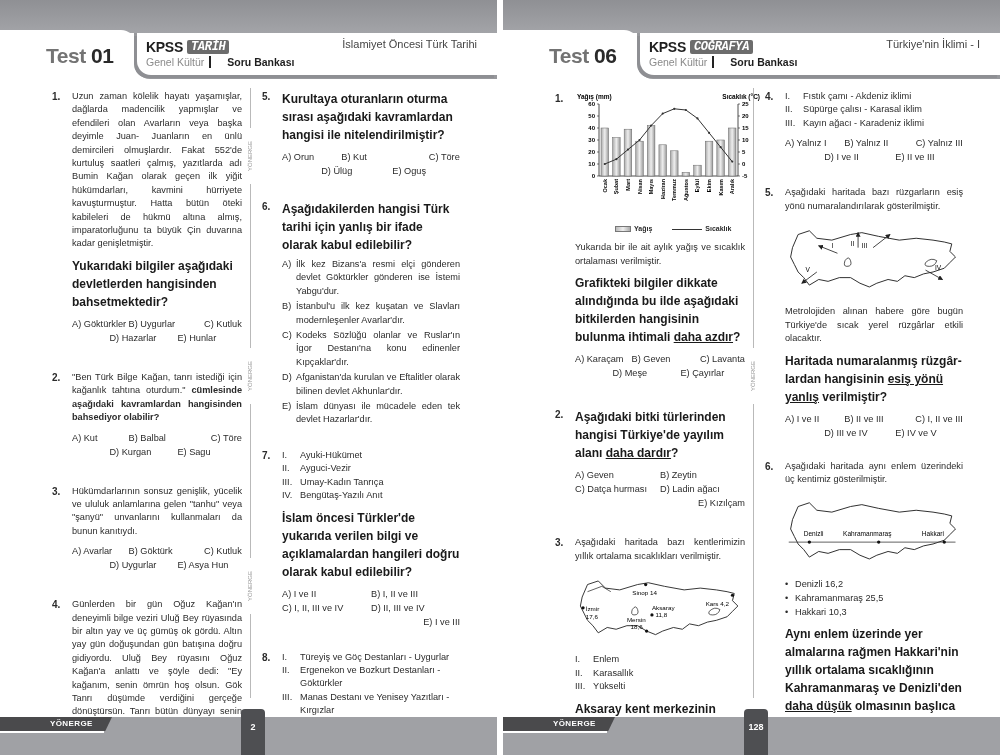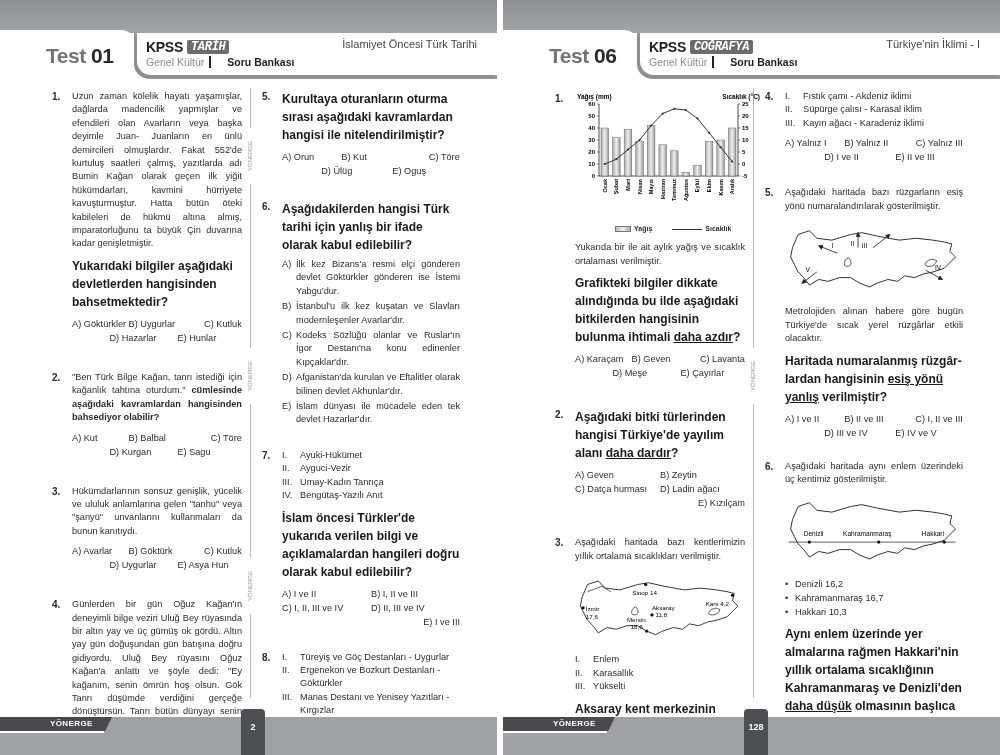--- a/index.html
+++ b/index.html
@@ -453,21 +453,21 @@
         <path d="M8 30 L14 16 L26 12 L34 20 L50 22 L70 16 L82 14 L100 18 L122 22 L140 20 L158 22 L170 24 L178 26 L176 34 L182 40 L176 46 L170 52 L158 56 L148 58 L138 62 L128 60 L120 66 L110 64 L98 68 L90 72 L80 68 L70 62 L58 62 L46 66 L36 64 L26 70 L20 62 L14 56 L10 48 L6 40 Z" fill="none" stroke="#222" stroke-width="1"></path>
         <line x1="4" y1="54" x2="182" y2="54" stroke="#444" stroke-width="0.9"></line>
         <circle cx="26" cy="54" r="1.8" fill="#111"></circle>
         <circle cx="100" cy="54" r="1.8" fill="#111"></circle>
         <circle cx="170" cy="54" r="1.8" fill="#111"></circle>
         <text x="20" y="48" font-size="7">Denizli</text>
         <text x="62" y="48" font-size="7">Kahramanmaraş</text>
         <text x="146" y="48" font-size="7">Hakkari</text>
       </svg>
       <div class="bullet">Denizli 16,2</div>
-      <div class="bullet">Kahramanmaraş 16,7</div>
+      <div class="bullet">Kahramanmaraş 25,5</div>
       <div class="bullet">Hakkari 10,3</div>
       <div class="qs"><span>Aynı enlem üzerinde yer almalarına rağmen Hakkari'nin yıllık ortalama sıcaklığının Kahramanmaraş ve Denizli'den </span><span class="u">daha düşük</span><span> olmasının başlıca sebebi aşağıdakilerden hangisidir?</span></div>
       
     </div>
   </div>
 
   <div class="footer">
     <div class="brand"><span>YÖNERGE</span></div>
     <div class="brand-line"></div>
   </div>

